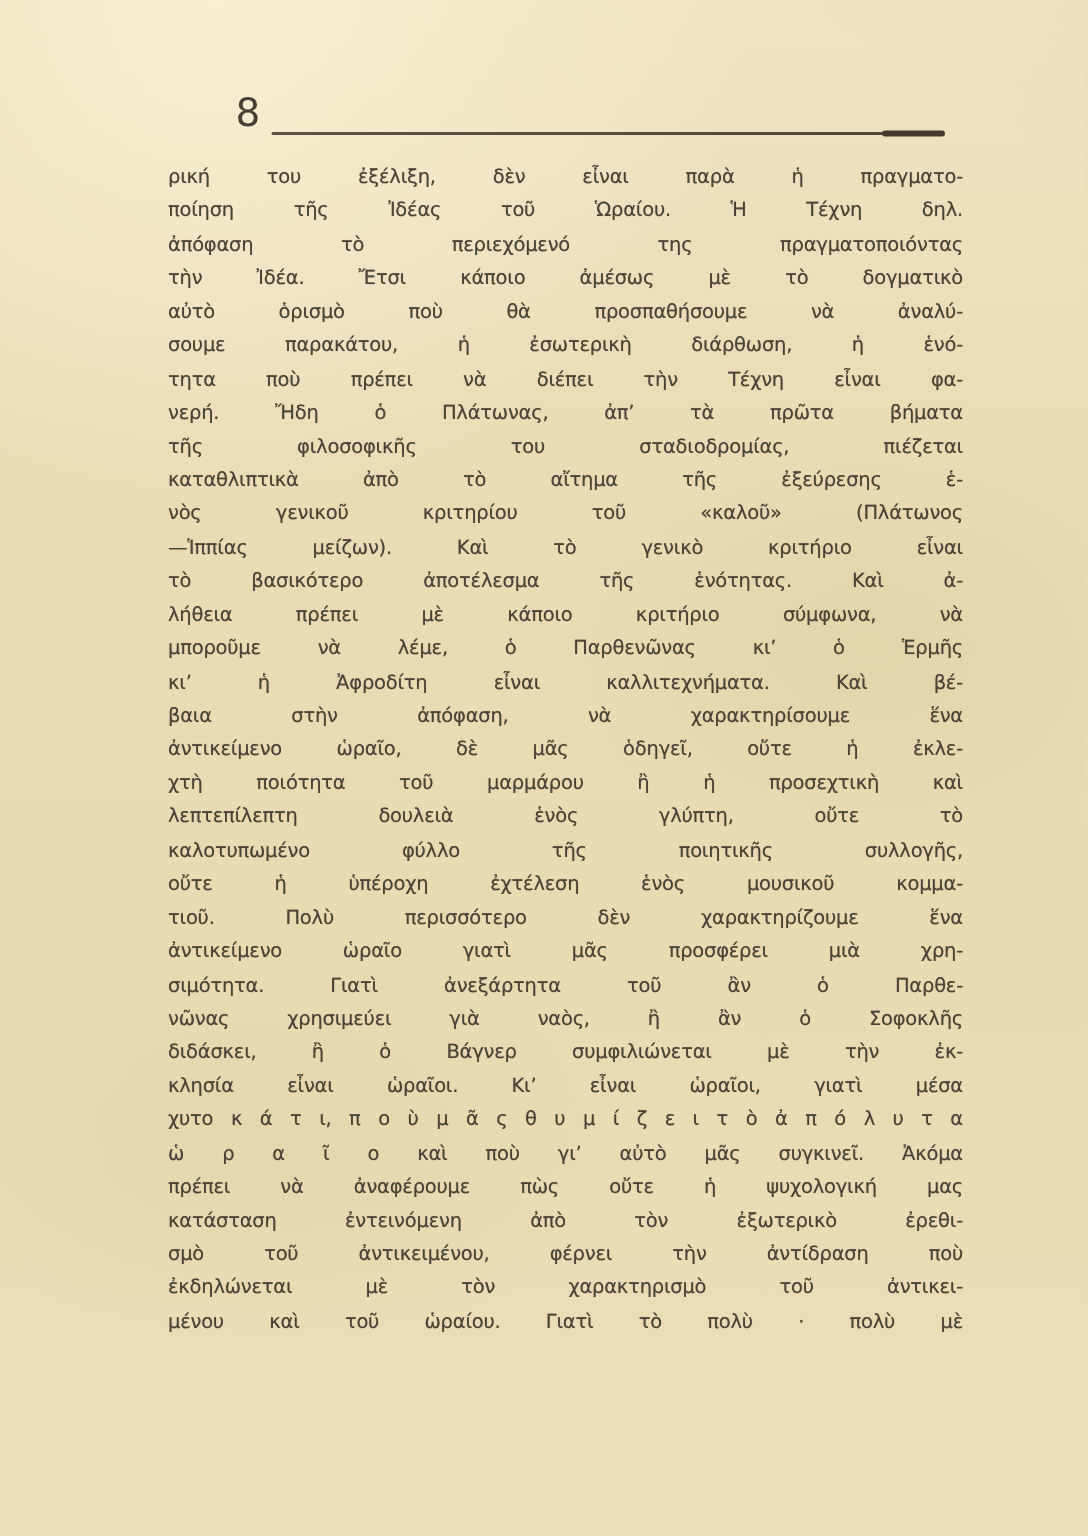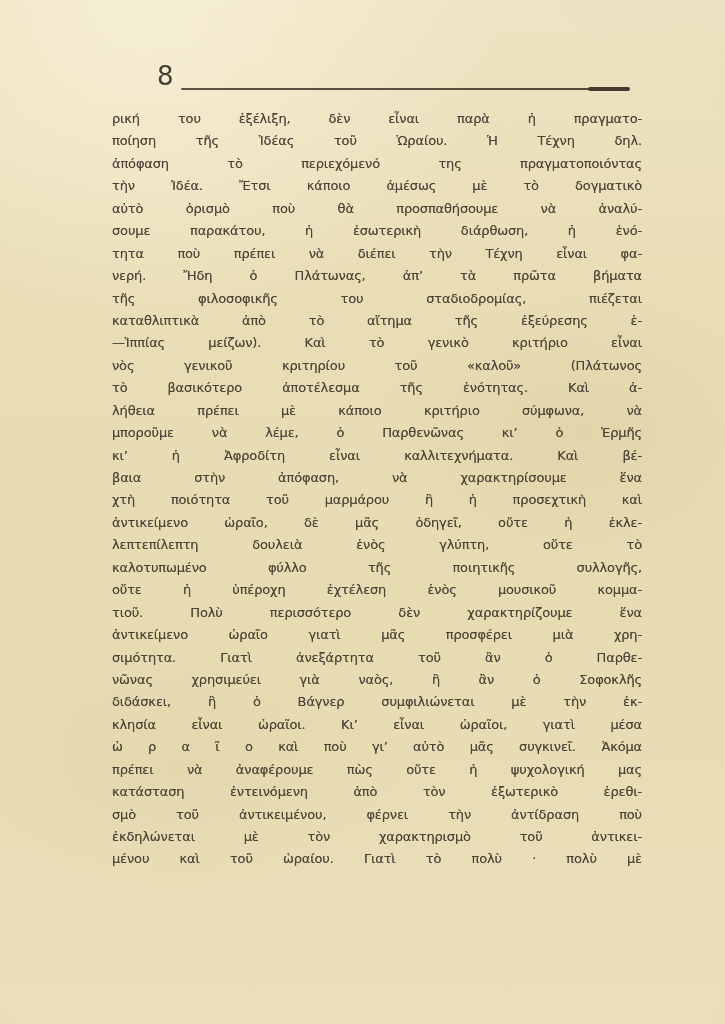--- a/index.html
+++ b/index.html
@@ -69,38 +69,39 @@
       <div class="line">ρική του ἐξέλιξη, δὲν εἶναι παρὰ ἡ πραγματο-</div>
       <div class="line">ποίηση τῆς Ἰδέας τοῦ Ὡραίου. Ἡ Τέχνη δηλ.</div>
       <div class="line">ἀπόφαση τὸ περιεχόμενό της πραγματοποιόντας</div>
       <div class="line">τὴν Ἰδέα. Ἔτσι κάποιο ἀμέσως μὲ τὸ δογματικὸ</div>
       <div class="line">αὐτὸ ὁρισμὸ ποὺ θὰ προσπαθήσουμε νὰ ἀναλύ-</div>
       <div class="line">σουμε παρακάτου, ἡ ἐσωτερικὴ διάρθωση, ἡ ἑνό-</div>
       <div class="line">τητα ποὺ πρέπει νὰ διέπει τὴν Τέχνη εἶναι φα-</div>
       <div class="line">νερή. Ἤδη ὁ Πλάτωνας, ἀπ’ τὰ πρῶτα βήματα</div>
       <div class="line">τῆς φιλοσοφικῆς του σταδιοδρομίας, πιέζεται</div>
       <div class="line">καταθλιπτικὰ ἀπὸ τὸ αἴτημα τῆς ἐξεύρεσης ἑ-</div>
+      <div class="line">νὸς γενικοῦ κριτηρίου τοῦ «καλοῦ» (Πλάτωνος</div>
       <div class="line">—Ἱππίας μείζων). Καὶ τὸ γενικὸ κριτήριο εἶναι</div>
-      <div class="line">νὸς γενικοῦ κριτηρίου τοῦ «καλοῦ» (Πλάτωνος</div>
       <div class="line">τὸ βασικότερο ἀποτέλεσμα τῆς ἑνότητας. Καὶ ἀ-</div>
       <div class="line">λήθεια πρέπει μὲ κάποιο κριτήριο σύμφωνα, νὰ</div>
       <div class="line">μποροῦμε νὰ λέμε, ὁ Παρθενῶνας κι’ ὁ Ἑρμῆς</div>
       <div class="line">κι’ ἡ Ἀφροδίτη εἶναι καλλιτεχνήματα. Καὶ βέ-</div>
       <div class="line">βαια στὴν ἀπόφαση, νὰ χαρακτηρίσουμε ἕνα</div>
+      <div class="line">ἀντικείμενο ὡραῖο, δὲ μᾶς ὁδηγεῖ, οὔτε ἡ ἐκλε-</div>
       <div class="line">χτὴ ποιότητα τοῦ μαρμάρου ἢ ἡ προσεχτικὴ καὶ</div>
-      <div class="line">ἀντικείμενο ὡραῖο, δὲ μᾶς ὁδηγεῖ, οὔτε ἡ ἐκλε-</div>
       <div class="line">λεπτεπίλεπτη δουλειὰ ἑνὸς γλύπτη, οὔτε τὸ</div>
       <div class="line">καλοτυπωμένο φύλλο τῆς ποιητικῆς συλλογῆς,</div>
       <div class="line">οὔτε ἡ ὑπέροχη ἐχτέλεση ἑνὸς μουσικοῦ κομμα-</div>
       <div class="line">τιοῦ. Πολὺ περισσότερο δὲν χαρακτηρίζουμε ἕνα</div>
       <div class="line">ἀντικείμενο ὡραῖο γιατὶ μᾶς προσφέρει μιὰ χρη-</div>
       <div class="line">σιμότητα. Γιατὶ ἀνεξάρτητα τοῦ ἂν ὁ Παρθε-</div>
       <div class="line">νῶνας χρησιμεύει γιὰ ναὸς, ἢ ἂν ὁ Σοφοκλῆς</div>
       <div class="line">διδάσκει, ἢ ὁ Βάγνερ συμφιλιώνεται μὲ τὴν ἐκ-</div>
       <div class="line">κλησία εἶναι ὡραῖοι. Κι’ εἶναι ὡραῖοι, γιατὶ μέσα</div>
+      <div class="line">χυτο κ ά τ ι, π ο ὺ μ ᾶ ς θ υ μ ί ζ ε ι τ ὸ ἀ π ό λ υ τ α</div>
       <div class="line">ὡ ρ α ῖ ο καὶ ποὺ γι’ αὐτὸ μᾶς συγκινεῖ. Ἀκόμα</div>
       <div class="line">πρέπει νὰ ἀναφέρουμε πὼς οὔτε ἡ ψυχολογική μας</div>
       <div class="line">κατάσταση ἐντεινόμενη ἀπὸ τὸν ἐξωτερικὸ ἐρεθι-</div>
       <div class="line">σμὸ τοῦ ἀντικειμένου, φέρνει τὴν ἀντίδραση ποὺ</div>
       <div class="line">ἐκδηλώνεται μὲ τὸν χαρακτηρισμὸ τοῦ ἀντικει-</div>
       <div class="line">μένου καὶ τοῦ ὡραίου. Γιατὶ τὸ πολὺ · πολὺ μὲ</div>
     </div>
 </div>
 
 </body></html>

